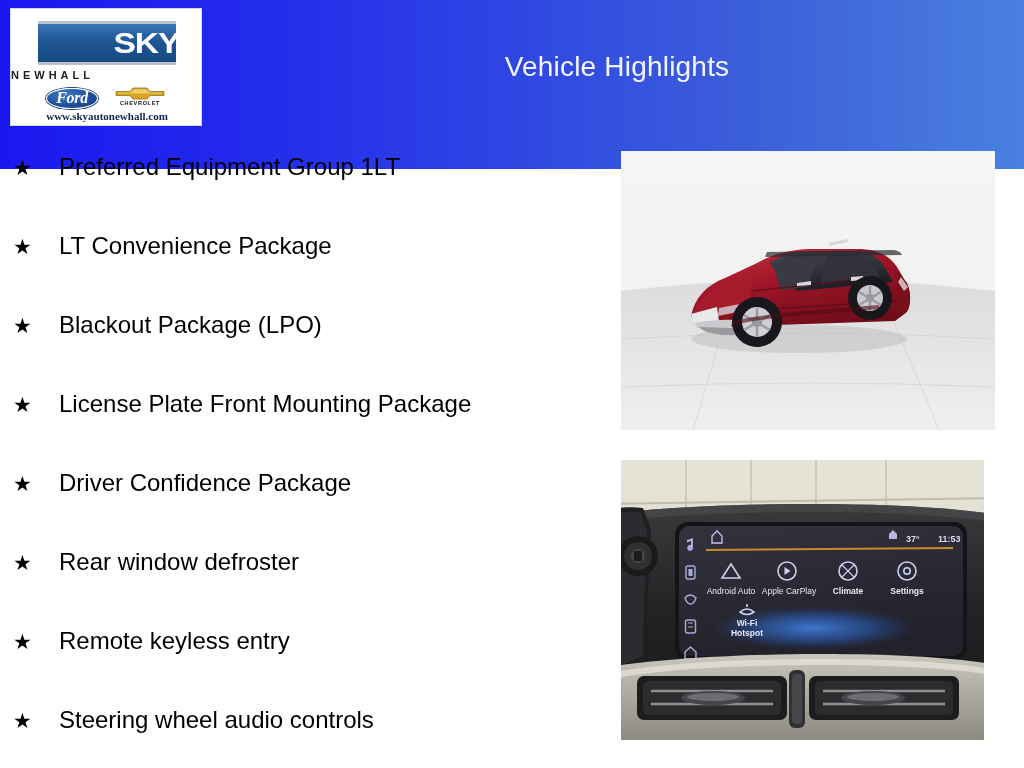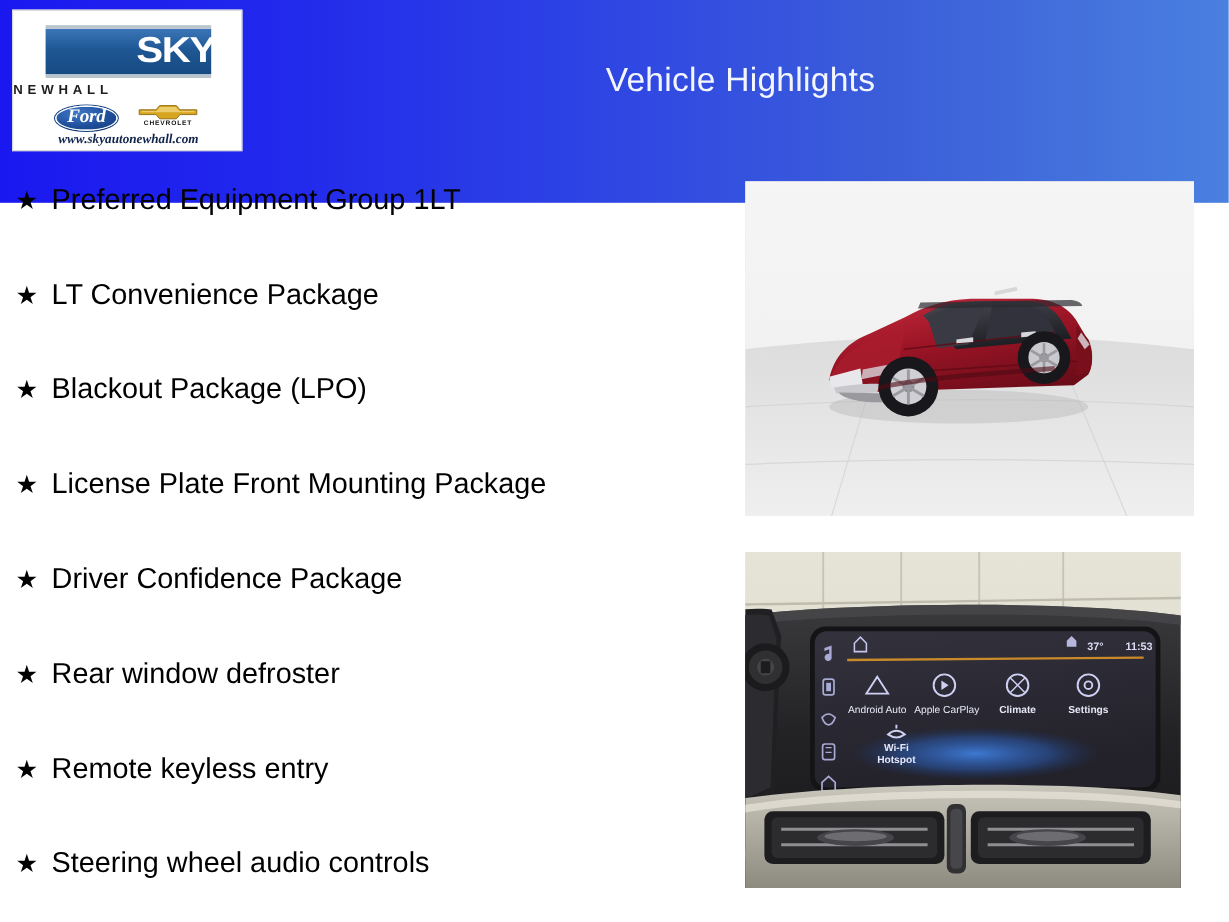--- a/index.html
+++ b/index.html
@@ -139,21 +139,20 @@
     letter-spacing: 0.7px;
   }
 
   .logo-url {
     position: absolute;
     left: 0; top: 101px;
     width: 192px;
     text-align: center;
     color: #10244a;
     font-family: "Liberation Serif", serif;
-    font-style: italic;
     font-size: 11px;
     font-weight: bold;
   }
 
   
   .bullets {
     position: absolute;
     left: 0; top: 140px;
     width: 600px;
     height: 628px;
@@ -174,20 +173,21 @@
     font-size: 21px;
     line-height: 1;
   }
 
   .bullet-text {
     color: #000000;
     font-size: 24px;
     font-weight: 400;
     line-height: 1.1;
     white-space: nowrap;
+    margin-left: 16px;
   }
 
   
   .photo {
     position: absolute;
     overflow: hidden;
     background: #e9e9e9;
   }
 
   #photo-vehicle {

